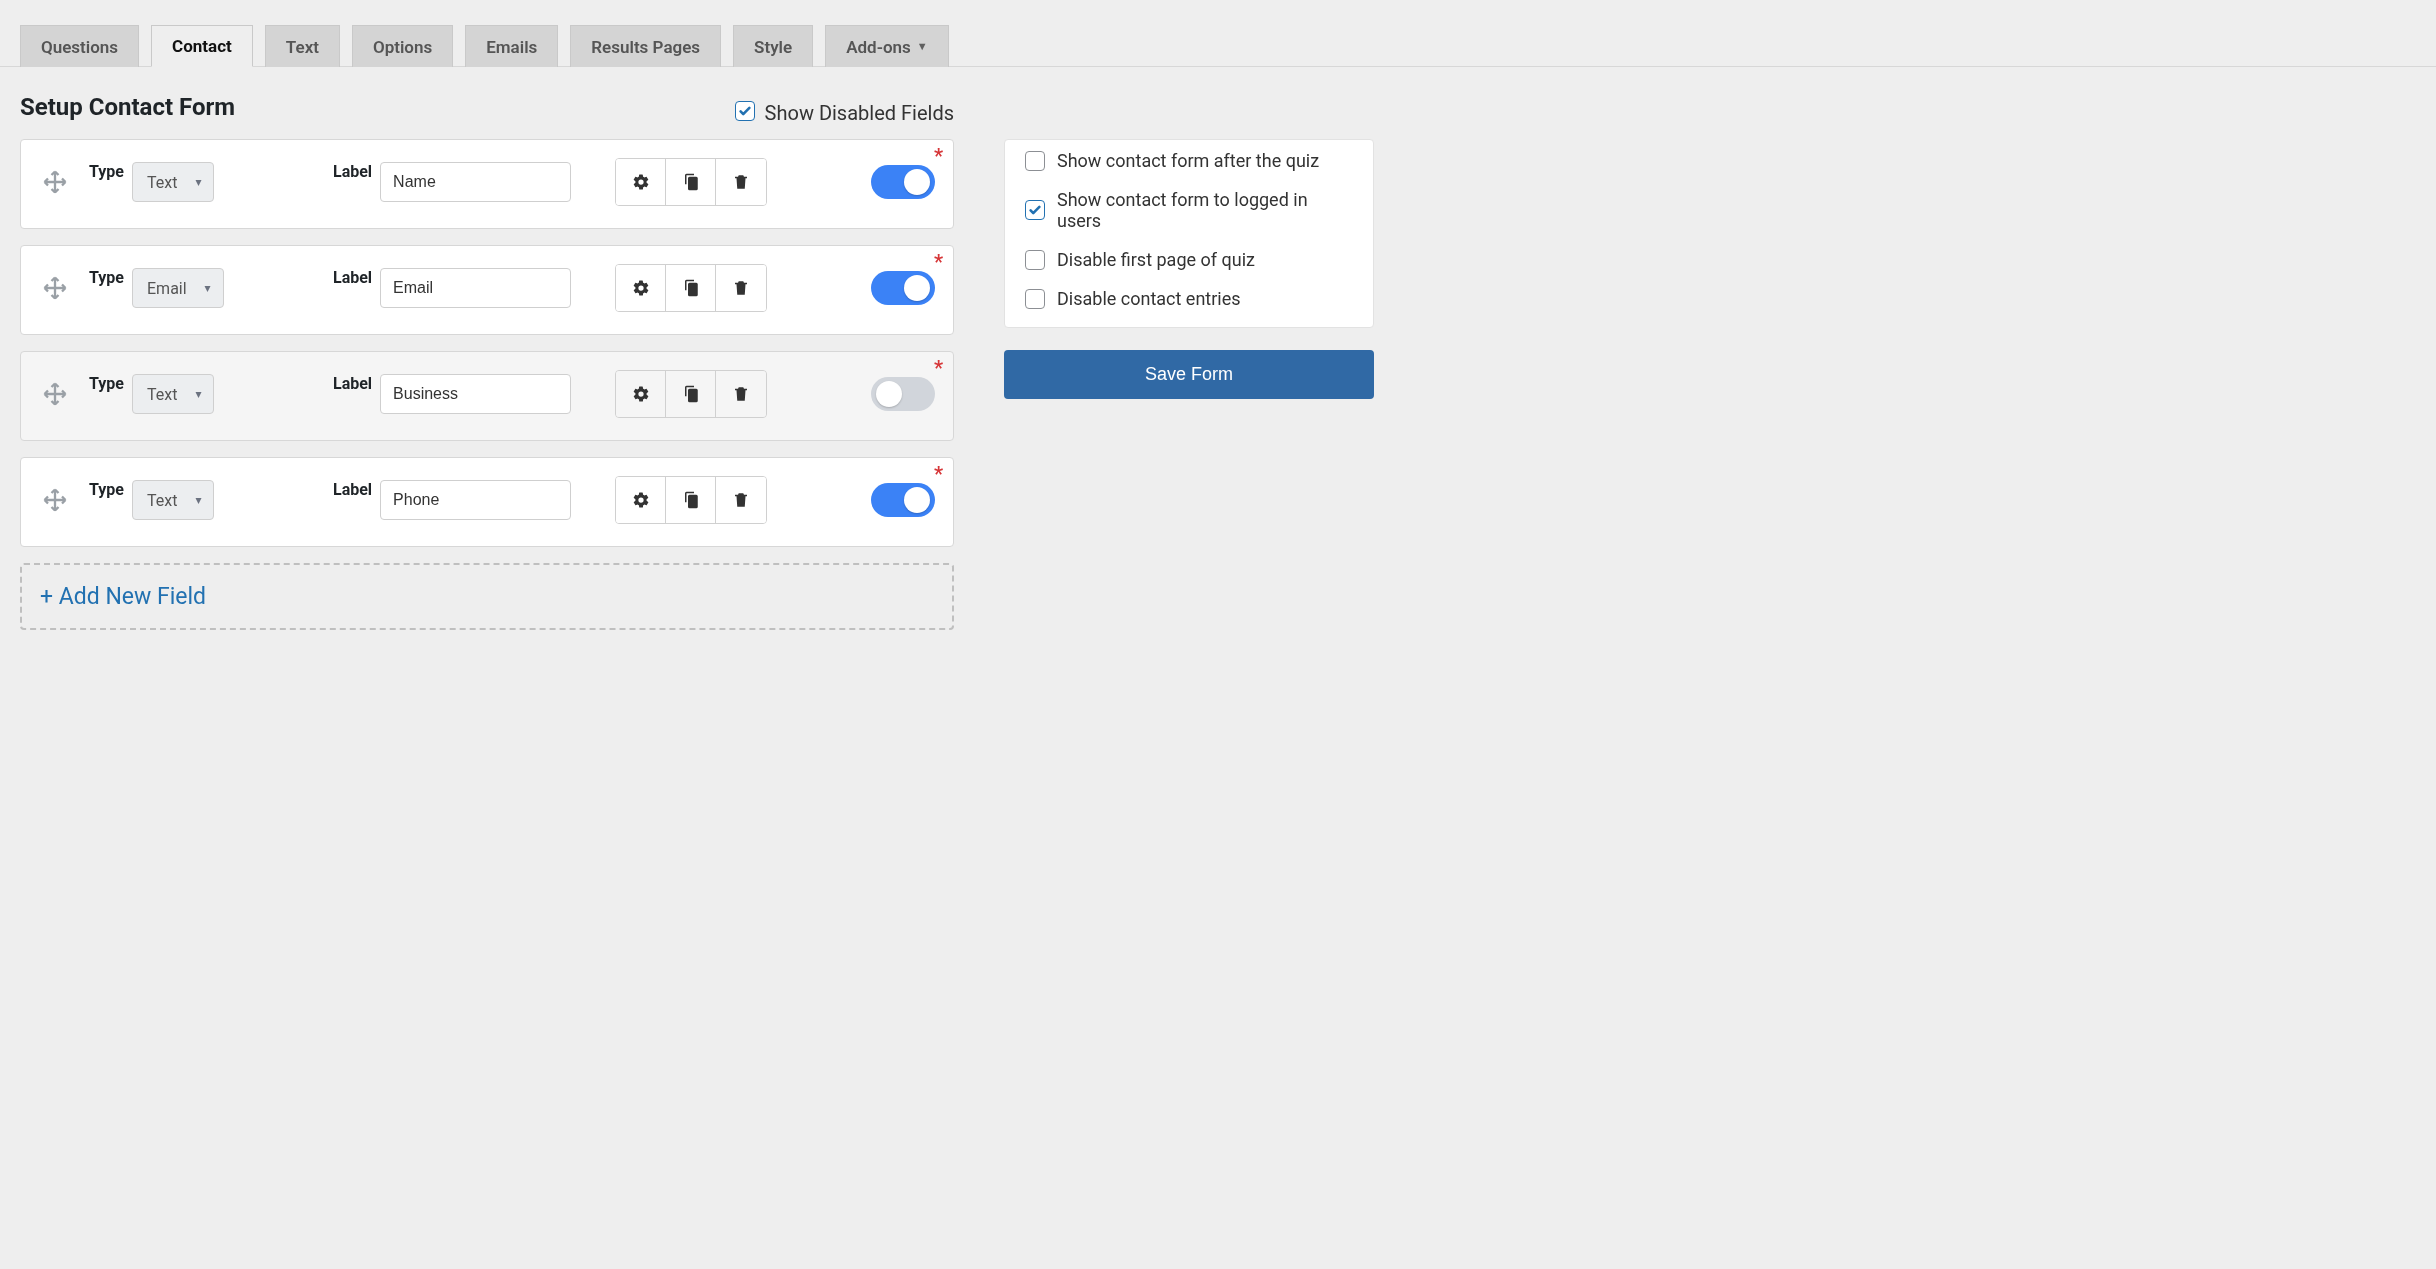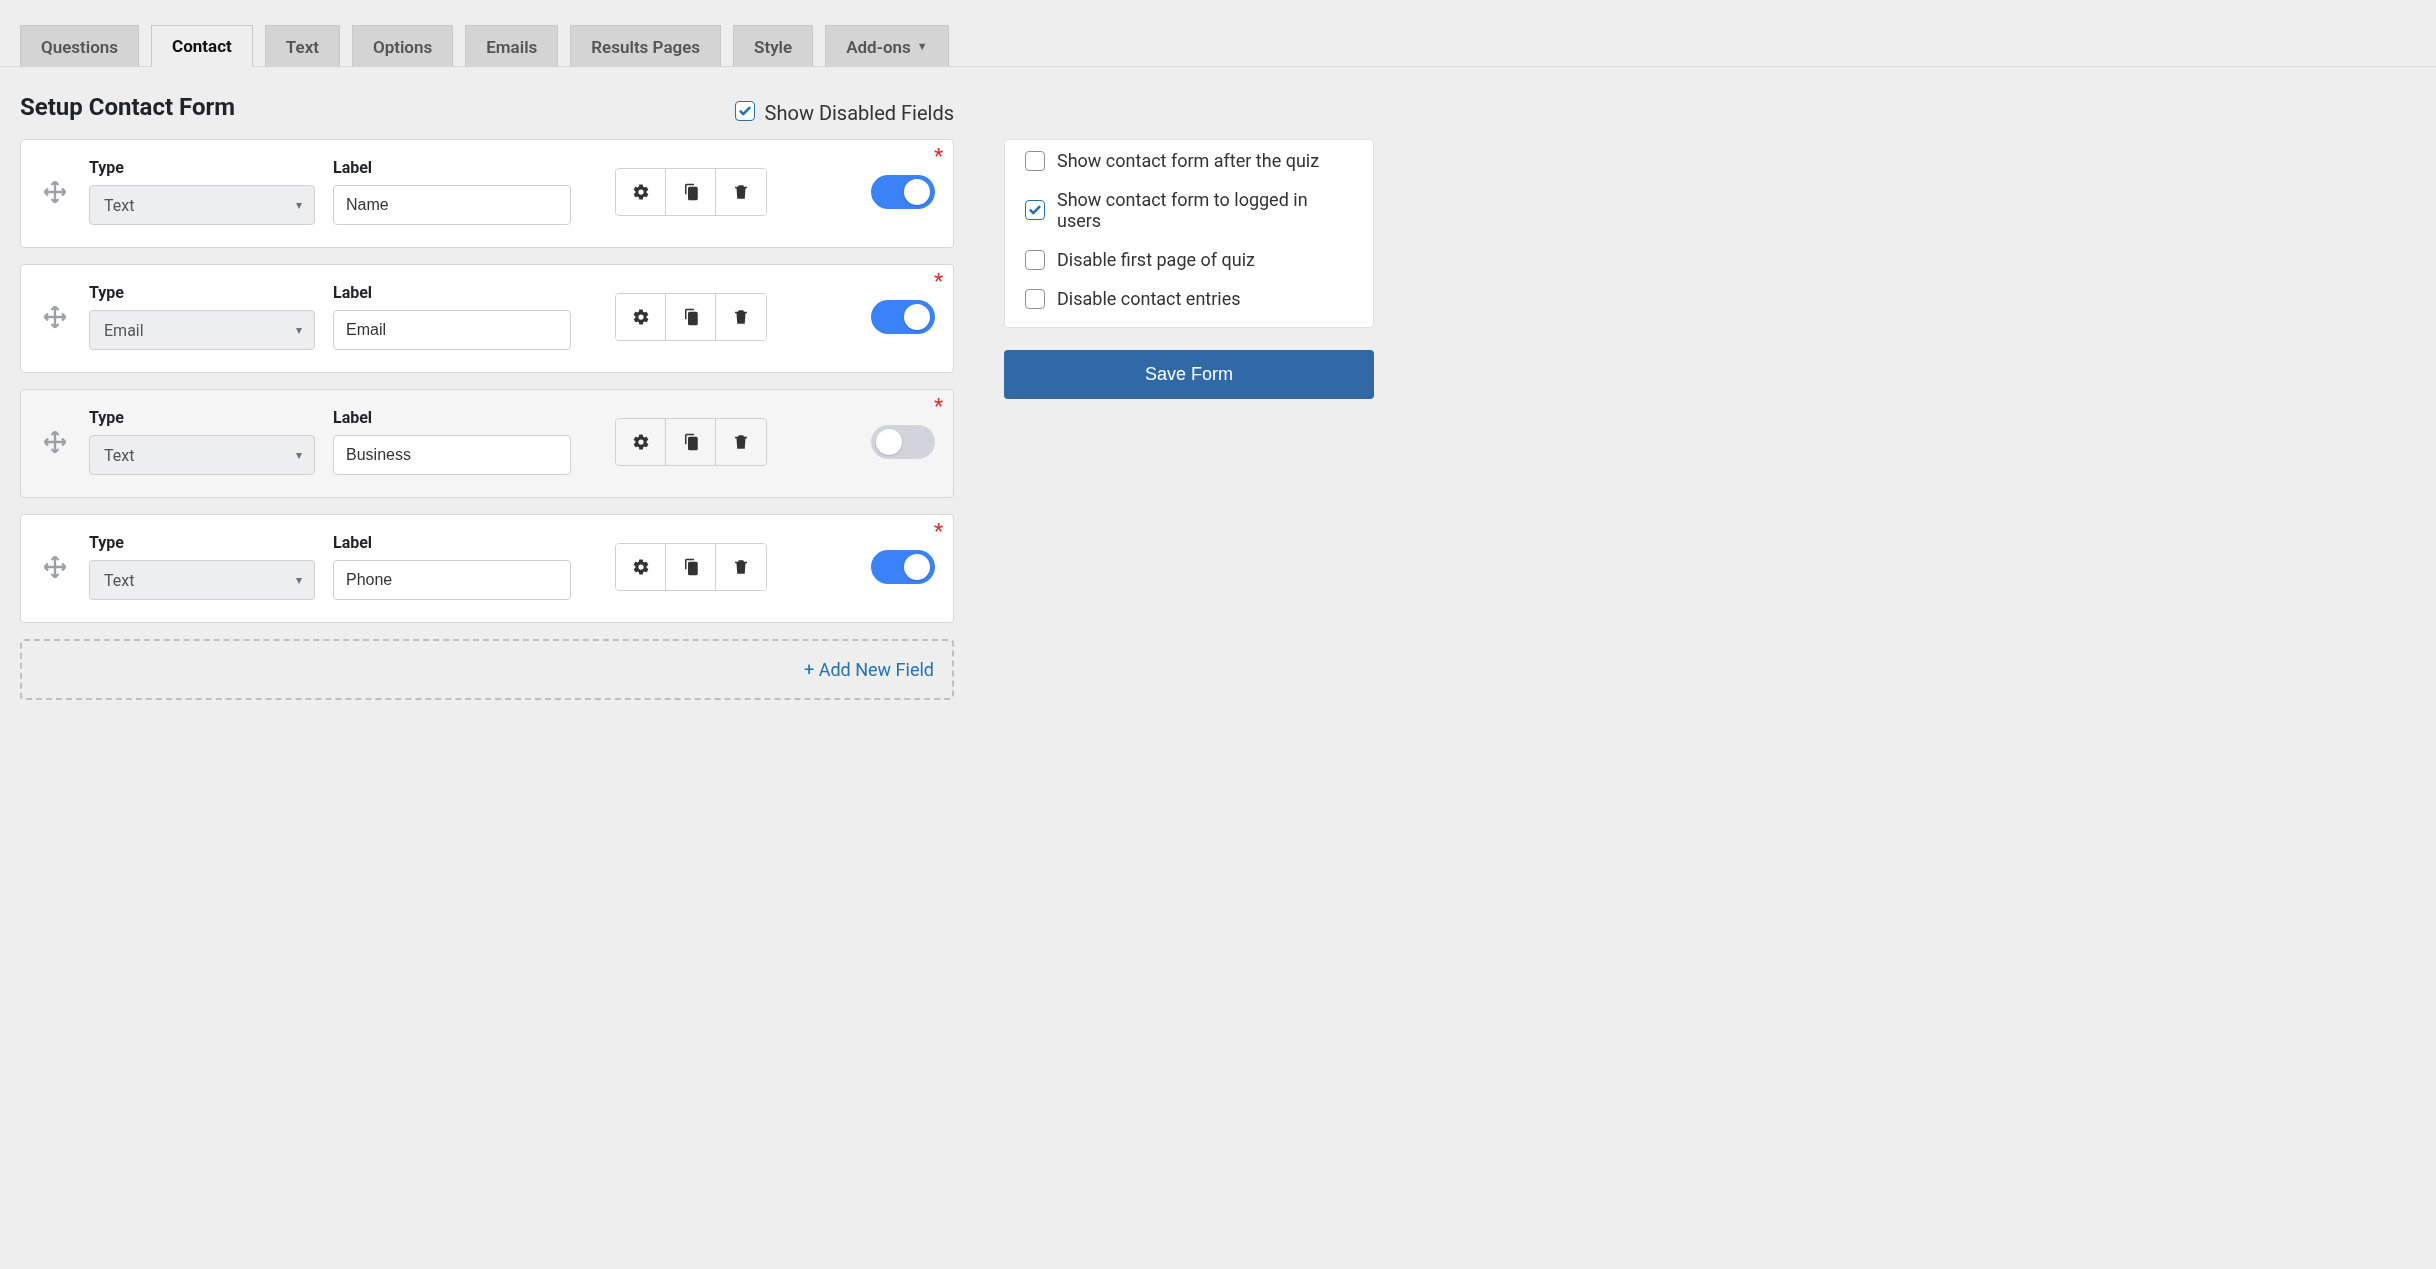--- a/index.html
+++ b/index.html
@@ -129,21 +129,21 @@
     width: 32px;
     display: flex;
     justify-content: center;
     color: #9aa0a6;
     cursor: grab;
   }
   .drag-handle svg { width: 28px; height: 28px; }
 
   .col {
     display: flex;
-    flex-direction: column;
+    flex-direction: row;
     gap: 8px;
   }
   .col-type { flex: 0 0 226px; }
   .col-label { flex: 0 0 238px; }
   .col-label-head {
     font-weight: 700;
     font-size: 16px;
   }
   .select-like {
     position: relative;
@@ -221,23 +221,23 @@
     box-shadow: 0 1px 2px rgba(0,0,0,.2);
   }
   .toggle.on .knob { right: 5px; }
   .toggle.off .knob { left: 5px; }
 
   
   .add-field {
     border: 2px dashed #bfbfbf;
     border-radius: 4px;
     padding: 18px;
-    text-align: right;
+    text-align: left;
     color: var(--link);
-    font-size: 18px;
+    font-size: 23px;
     cursor: pointer;
   }
 
   
   .panel {
     background: #fff;
     border: 1px solid var(--border-light);
     border-radius: 4px;
     overflow: hidden;
   }

